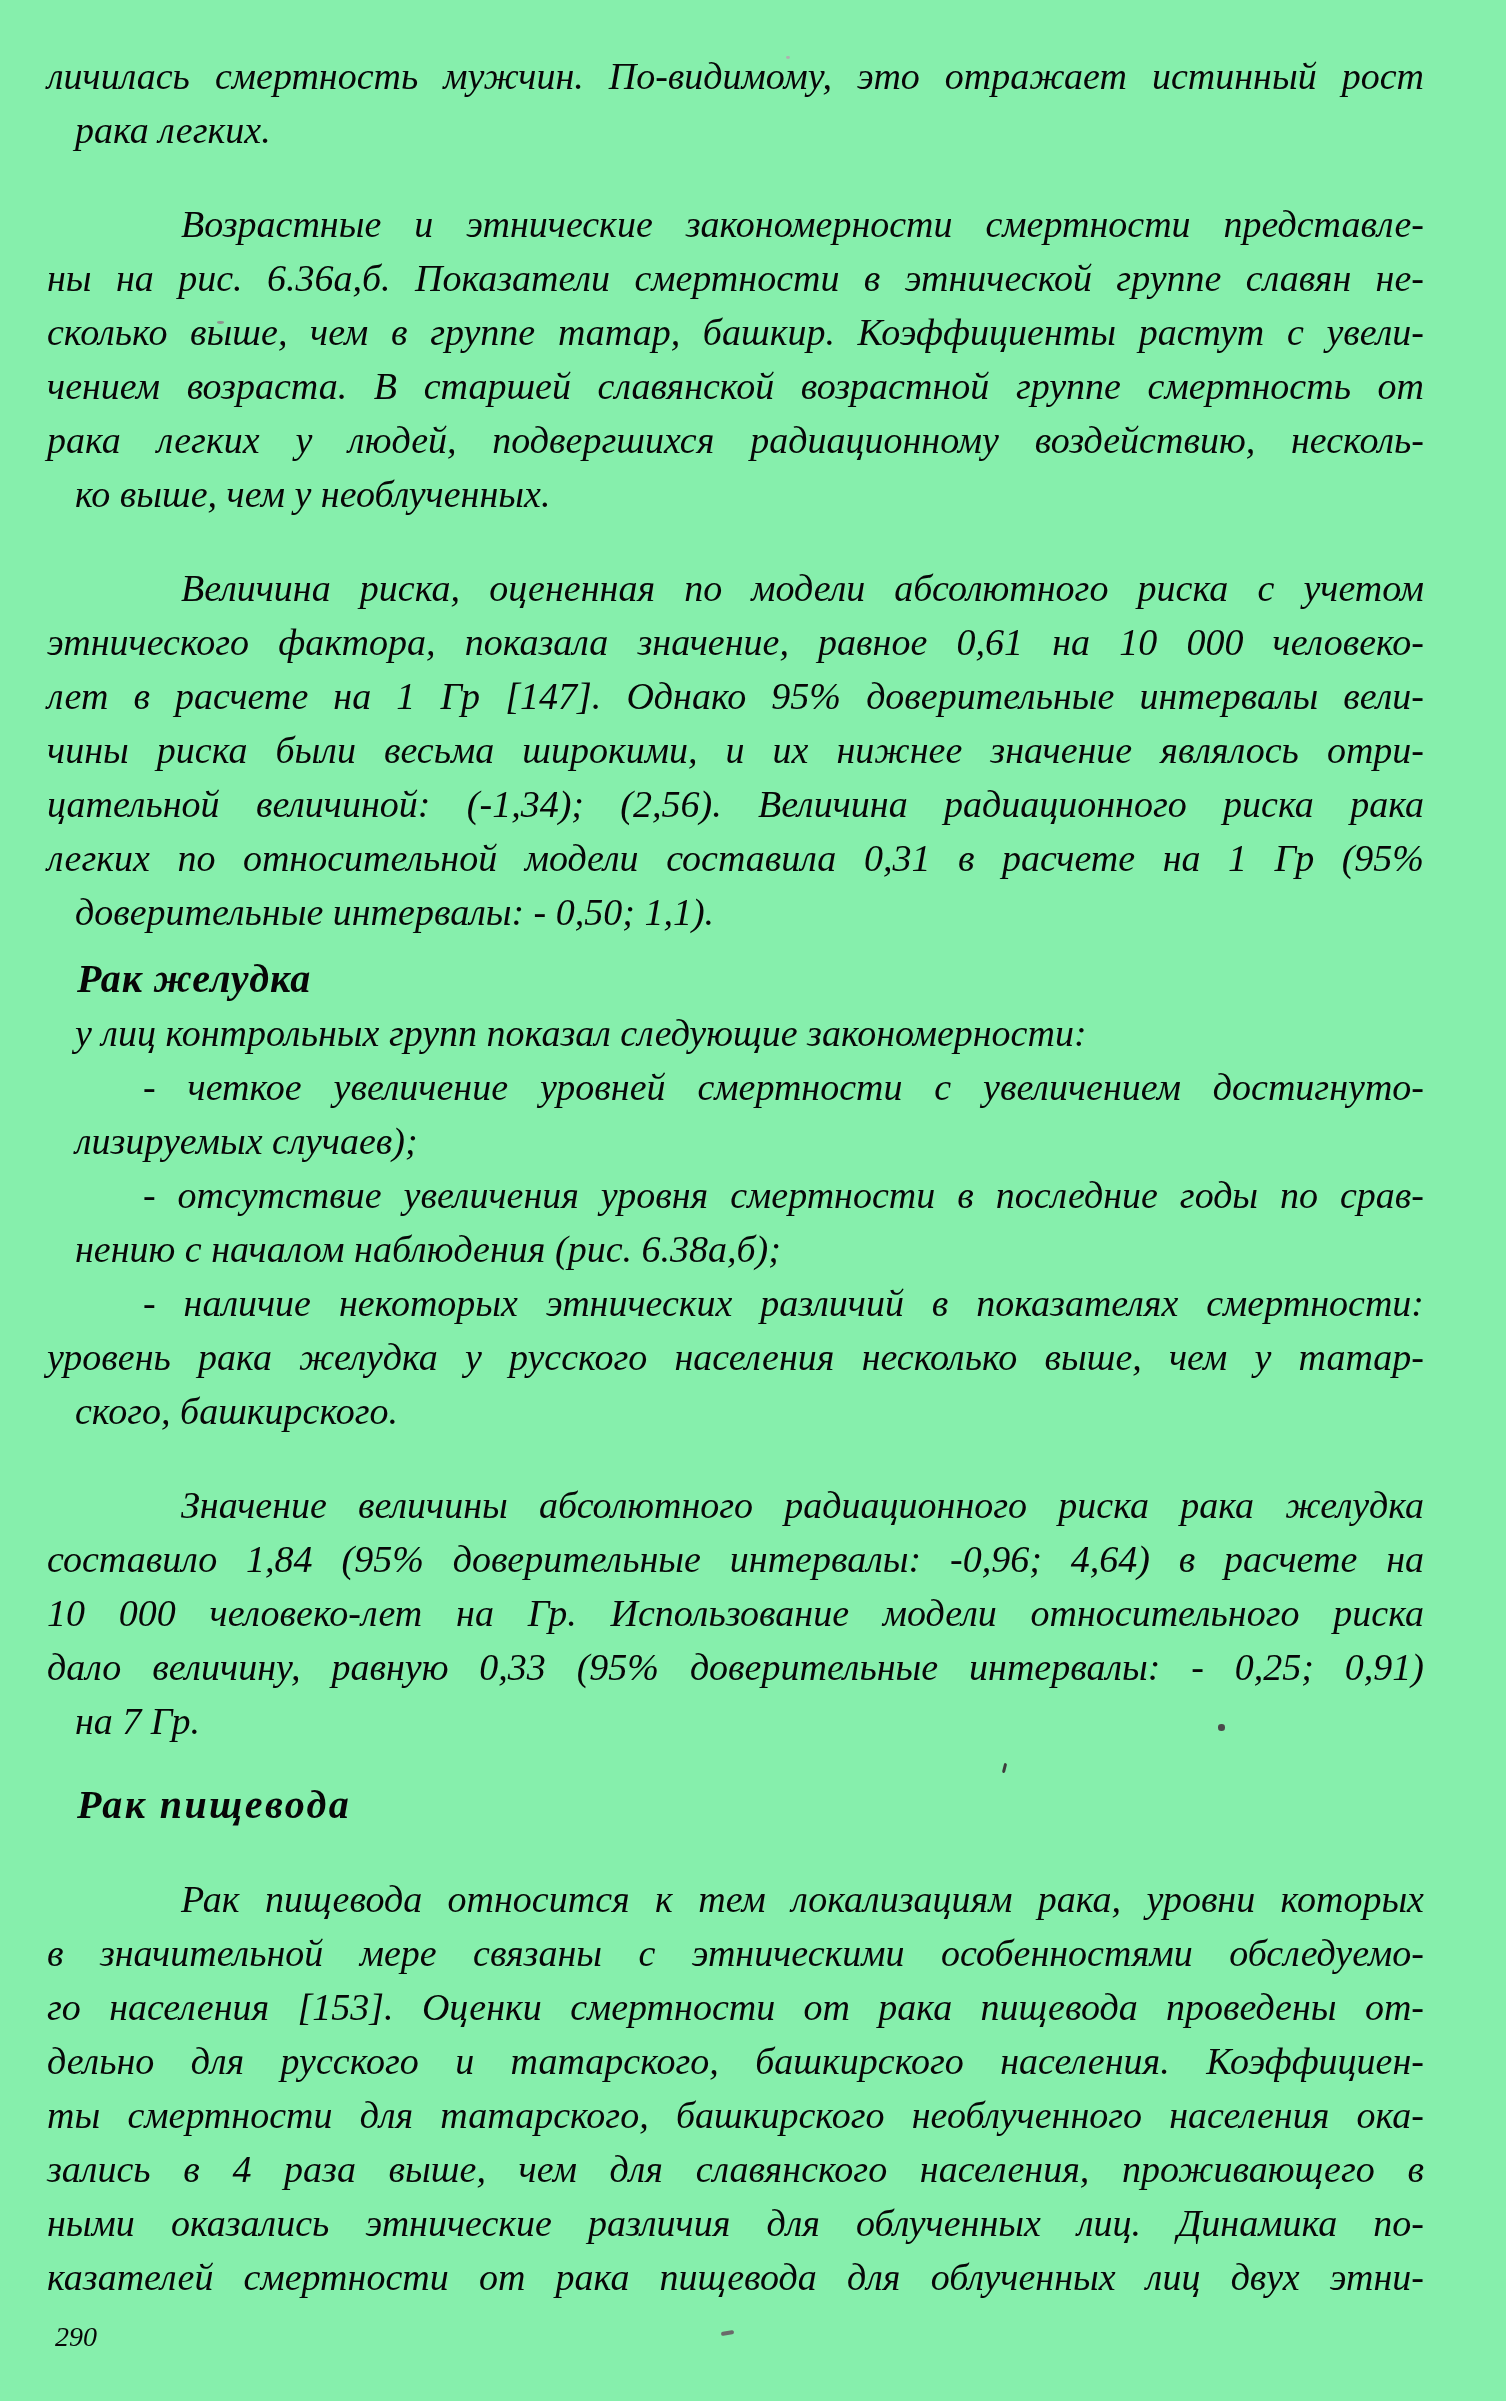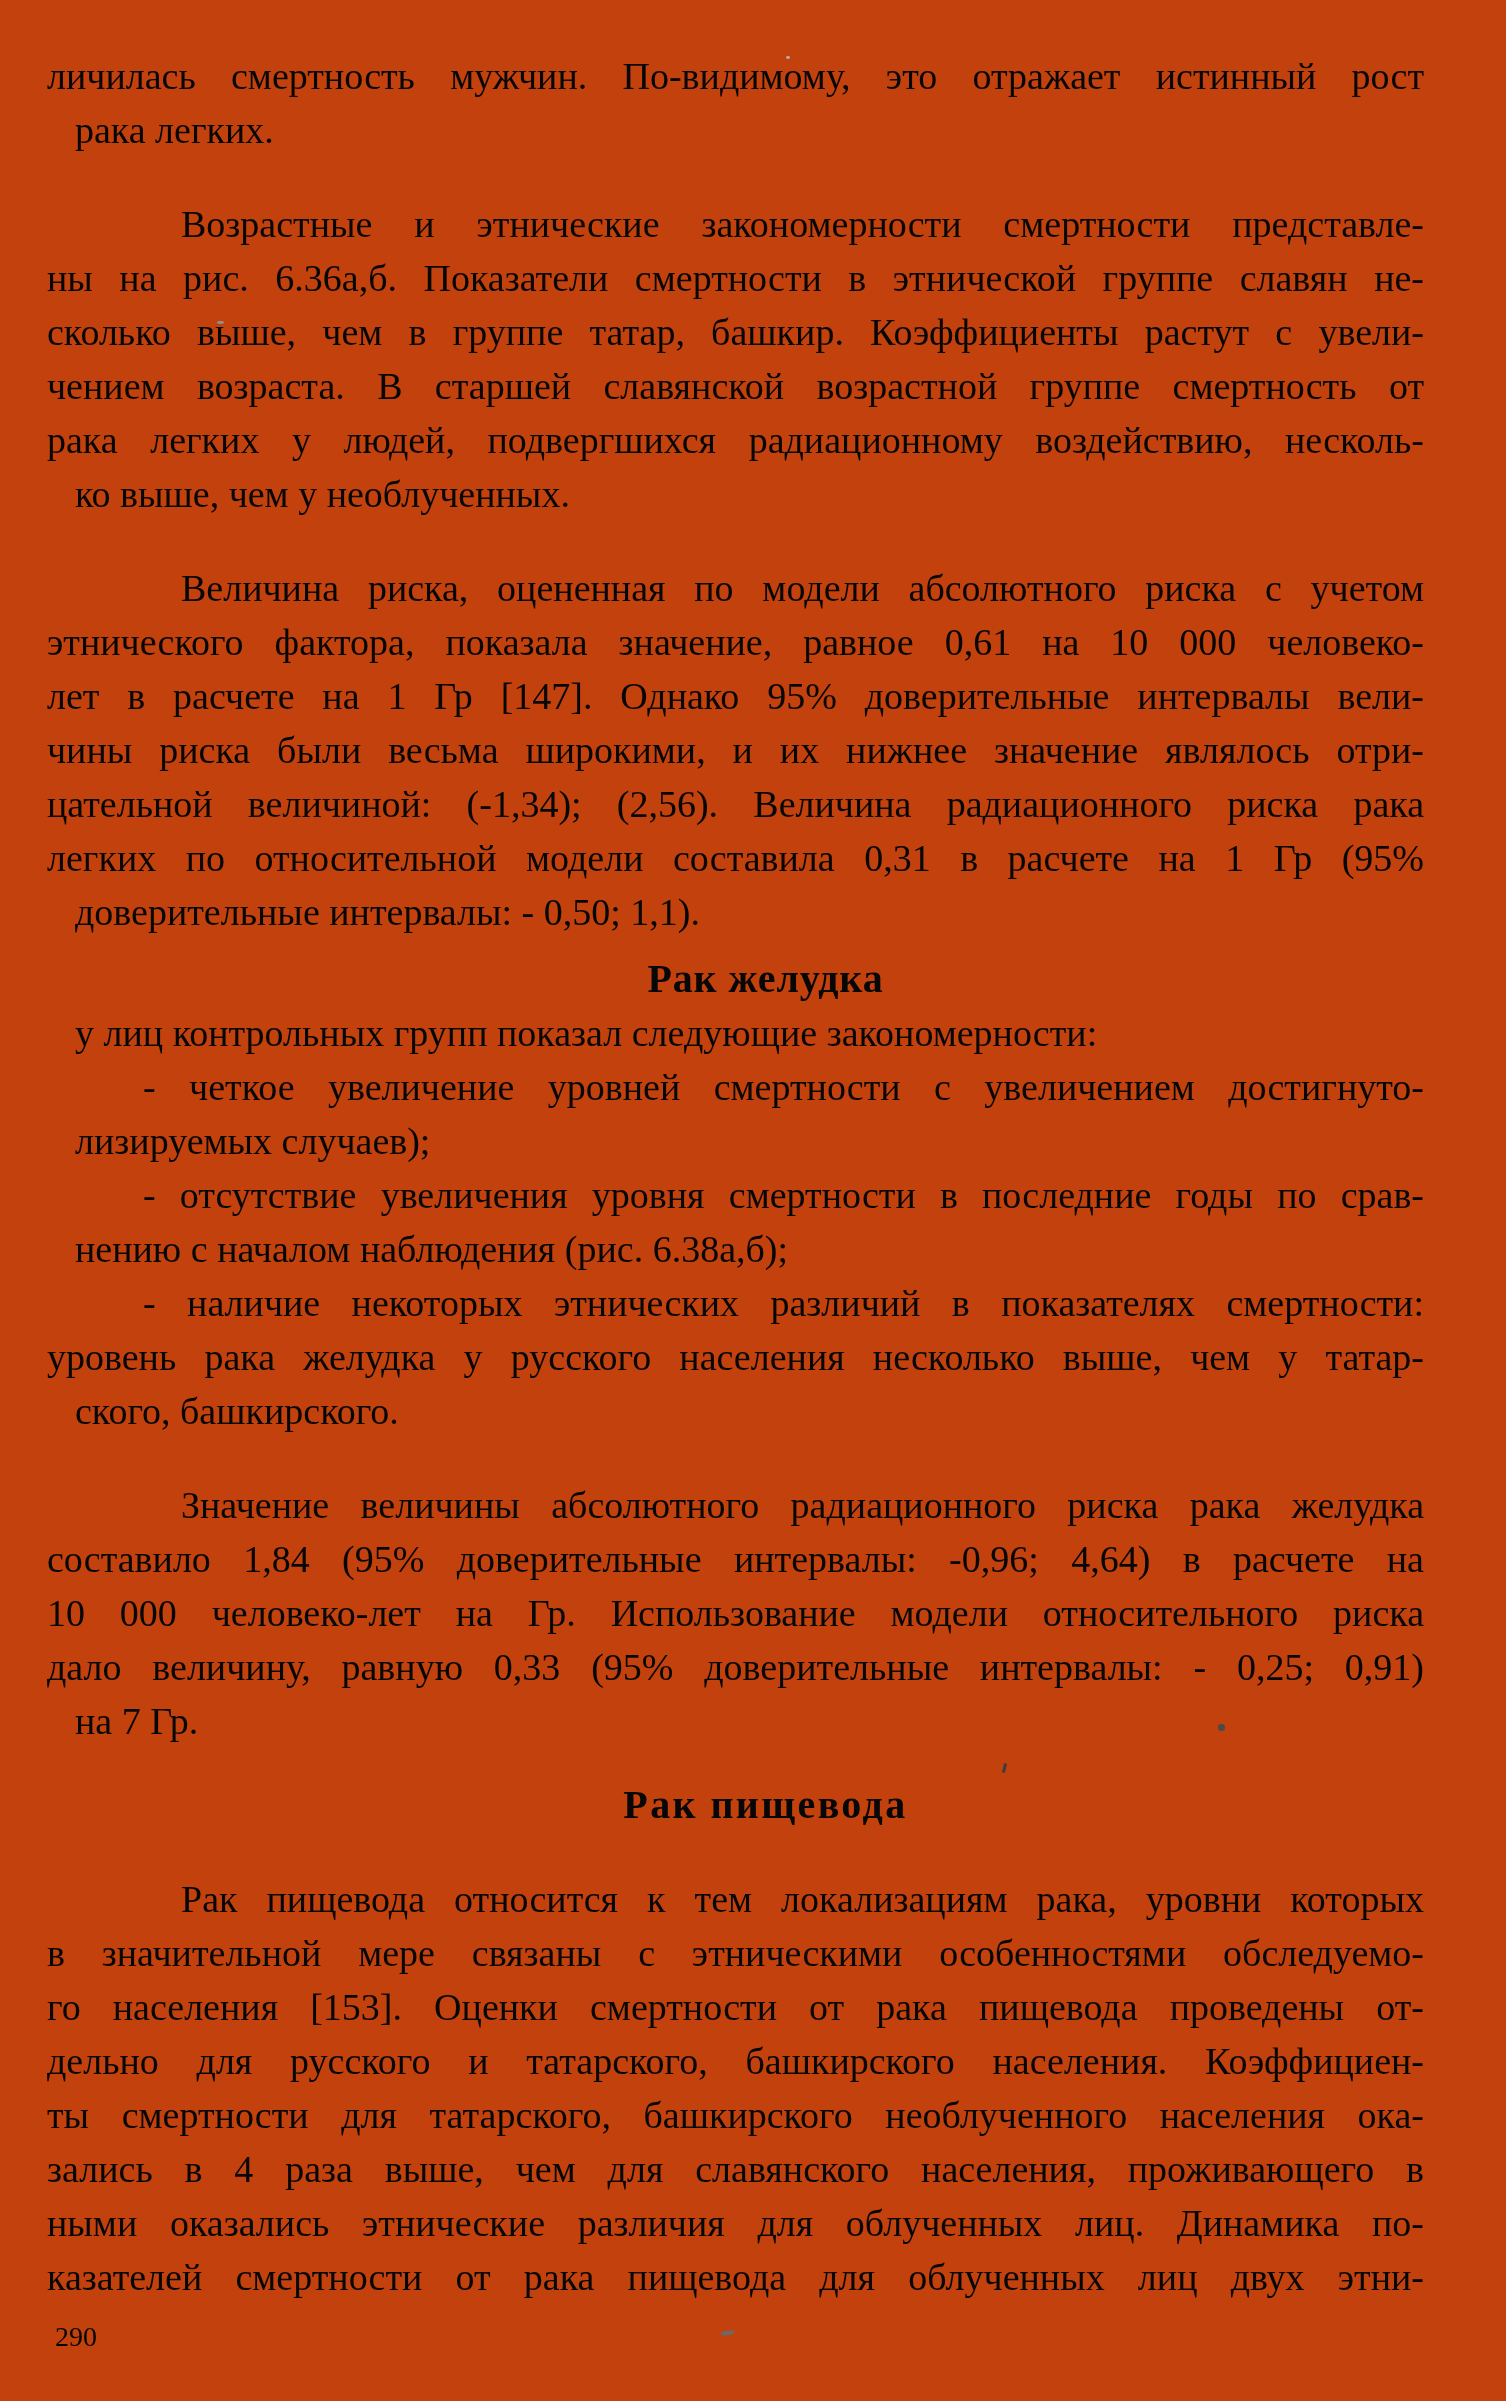--- a/index.html
+++ b/index.html
@@ -11,21 +11,22 @@
     position: relative;
     width: 1507px;
     height: 2401px;
     font-family: "Liberation Serif", "DejaVu Serif", serif;
     color: #070707;
     overflow: hidden;
   }
   .page {
     position: absolute;
     inset: 0;
-    background: #c2410c;
+    background: #86efac;
+    font-style: italic;
   }
   .text-block {
     position: absolute;
     left: 47px;
     top: 49px;
     width: 1377px;
   }
   .line {
     font-size: 38px;
     line-height: 54px;
@@ -45,21 +46,21 @@
   .line.dash {
     text-indent: 96px;
   }
   .heading {
     margin: 13px 0 0 0;
     position: relative;
     left: 30px;
     font-size: 40px;
     line-height: 54px;
     font-weight: bold;
-    text-align: center;
+    text-align: left;
     letter-spacing: 0.9px;
   }
   .heading.h2 {
     margin-top: 30px;
     letter-spacing: 2.4px;
   }
   .page-number {
     position: absolute;
     left: 55px;
     top: 2310px;

